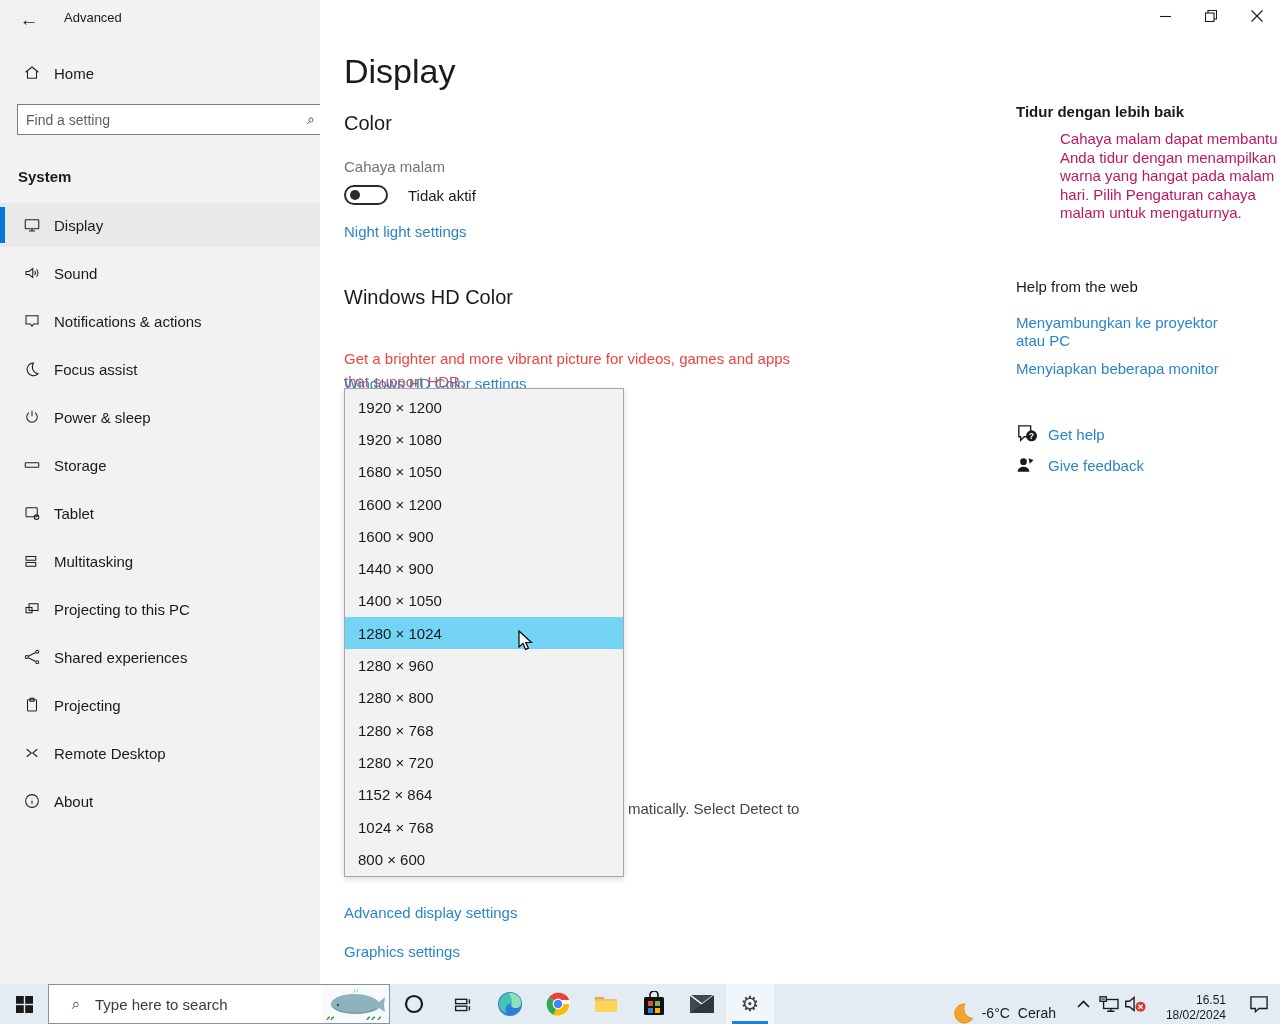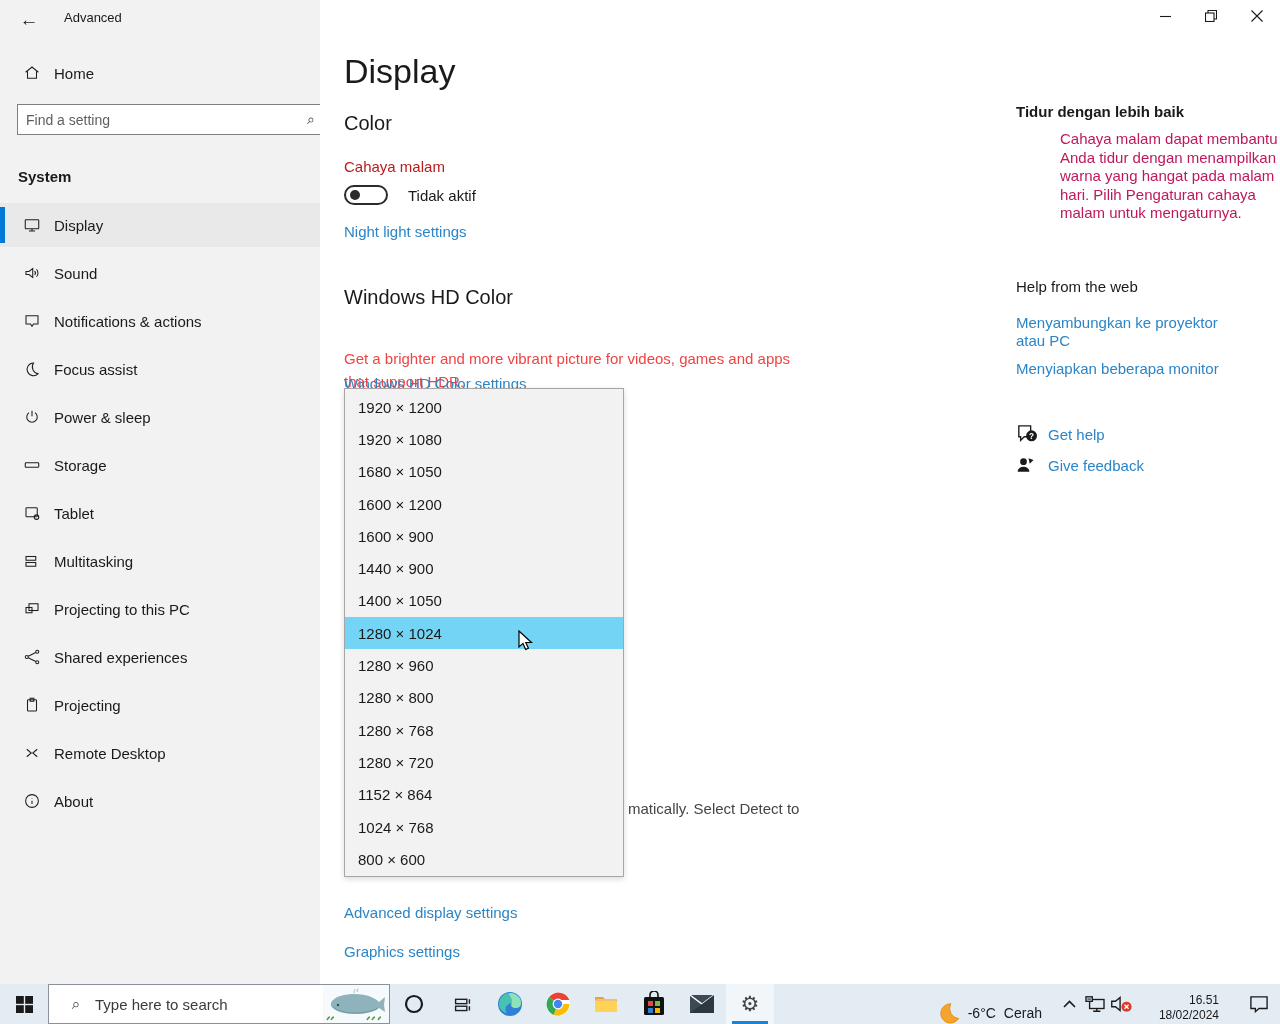--- a/index.html
+++ b/index.html
@@ -43,21 +43,21 @@
   .wc-btn { width:46px; height:32px; display:flex; align-items:center;
     justify-content:center; color:#1a1a1a; font-size:13px; cursor:default;}
   .wc-btn svg { stroke:#1a1a1a; fill:none; stroke-width:1.1; }
 
   
   .content { position:absolute; left:320px; top:0; width:960px; height:984px; background:#fff; }
   .page-title { position:absolute; left:24px; top:52px; font-size:34px;
     font-weight:300; color:#1a1a1a; }
   .sec-h { font-size:20px; font-weight:400; color:#1a1a1a; position:absolute; left:24px; }
   .color-h { top:112px; }
-  .nightlight-label { position:absolute; left:24px; top:158px; font-size:15px; color:#b91c1c; }
+  .nightlight-label { position:absolute; left:24px; top:158px; font-size:15px; color:#737373; }
   .toggle { position:absolute; left:24px; top:185px; width:44px; height:20px;
     border:2px solid #2b2b2b; border-radius:11px; background:transparent; }
   .toggle-knob { position:absolute; left:4px; top:3px; width:10px; height:10px;
     border-radius:50%; background:#2b2b2b; }
   .toggle-state { position:absolute; left:88px; top:187px; font-size:15px; color:#1a1a1a; }
   .link { color:#2b85c7; font-size:15px; cursor:default; }
   .nightlight-link { position:absolute; left:24px; top:223px; }
   .hd-h { top:286px; }
   .hd-desc { position:absolute; left:24px; top:347px; width:460px; font-size:15px;
     color:#ef4444; line-height:1.55; }
@@ -106,21 +106,21 @@
     justify-content:center; position:relative; }
   .tb-cell.active { background:#f0f6fa; }
   .tb-cell.active::after { content:""; position:absolute; left:6px; right:6px;
     bottom:0; height:3px; background:#1883d7; }
   .tb-right { margin-left:auto; display:flex; align-items:flex-end; height:40px; }
   .weather { display:flex; align-items:center; margin-right:14px; }
   .weather-text { font-size:14px; color:#1a1a1a; margin-left:8px; }
   .tray-icon { width:26px; height:40px; display:flex; align-items:center;
     justify-content:center; color:#1a1a1a; }
   .clock { text-align:right; font-size:12px; color:#1a1a1a; line-height:1.3;
-    margin:0 19px; min-width:66px; }
+    margin:0 12px; min-width:66px; }
   .action-center { width:42px; height:40px; display:flex; align-items:center; justify-content:center; }
   .gear-glyph { font-size:21px; color:#454545; }
 </style>
 </head>
 <body>
 
 <div class="screen">
 
   <aside class="sidebar">
     <div class="titlebar-left">

